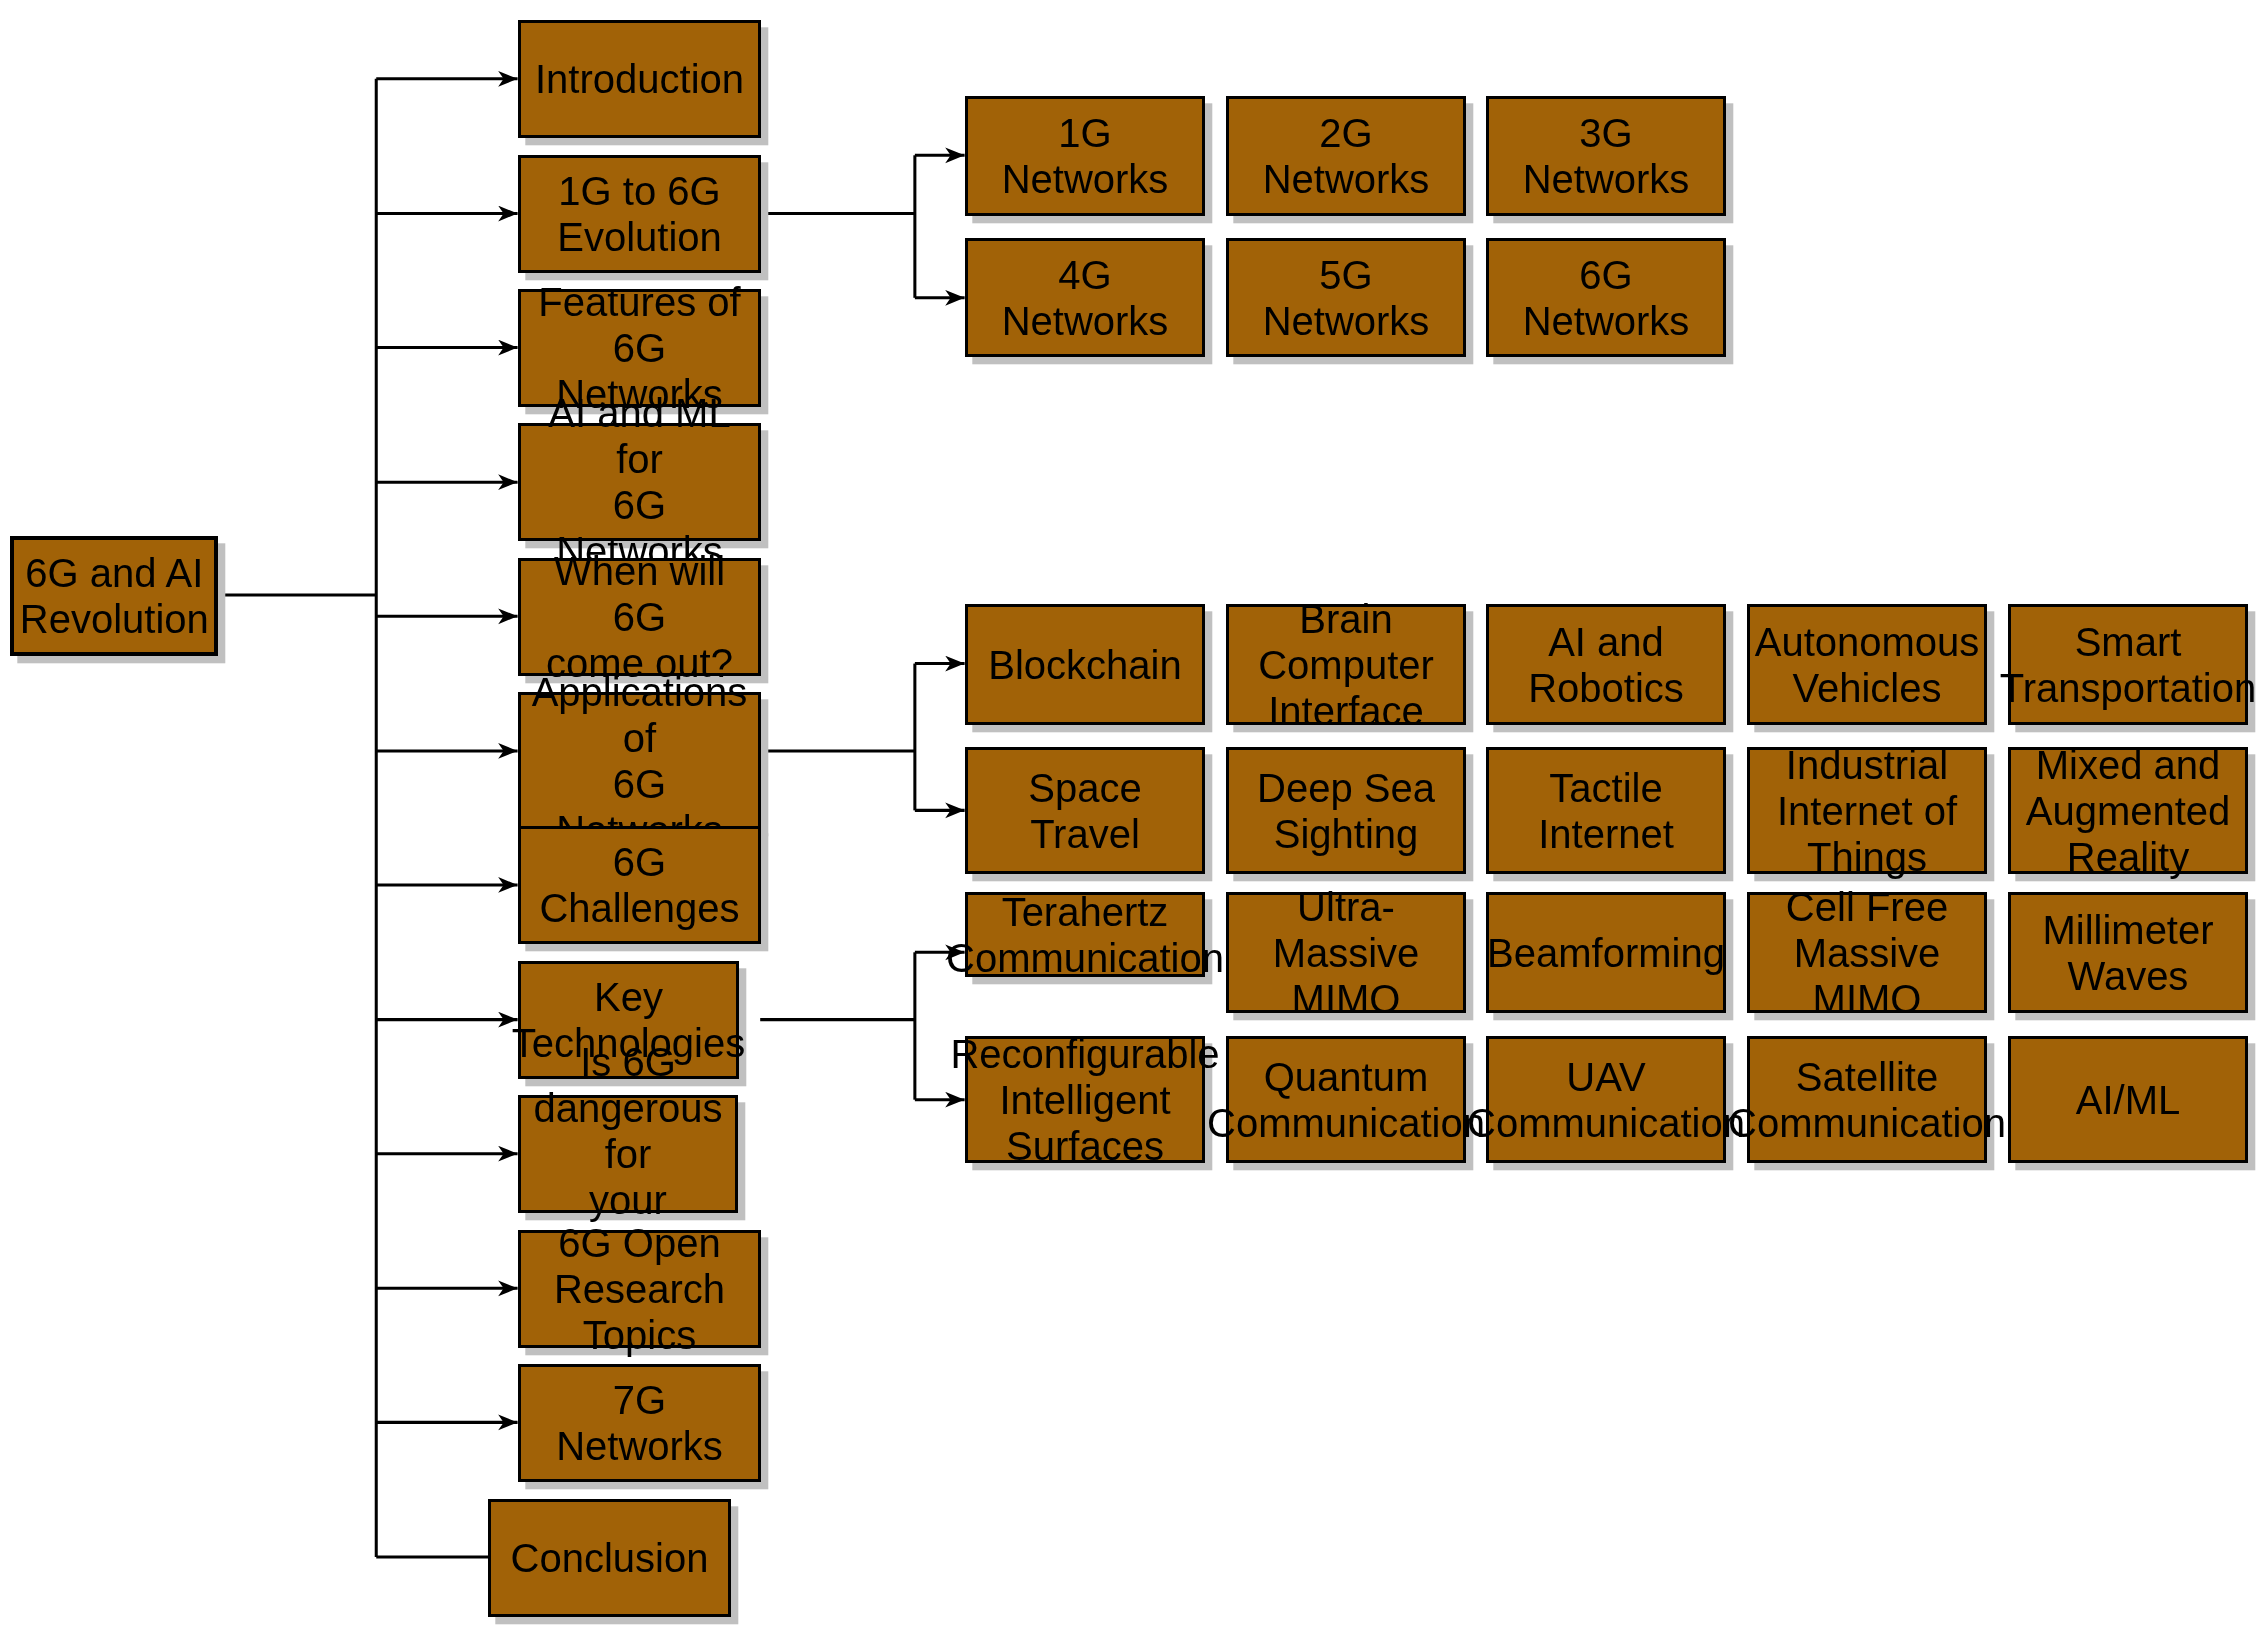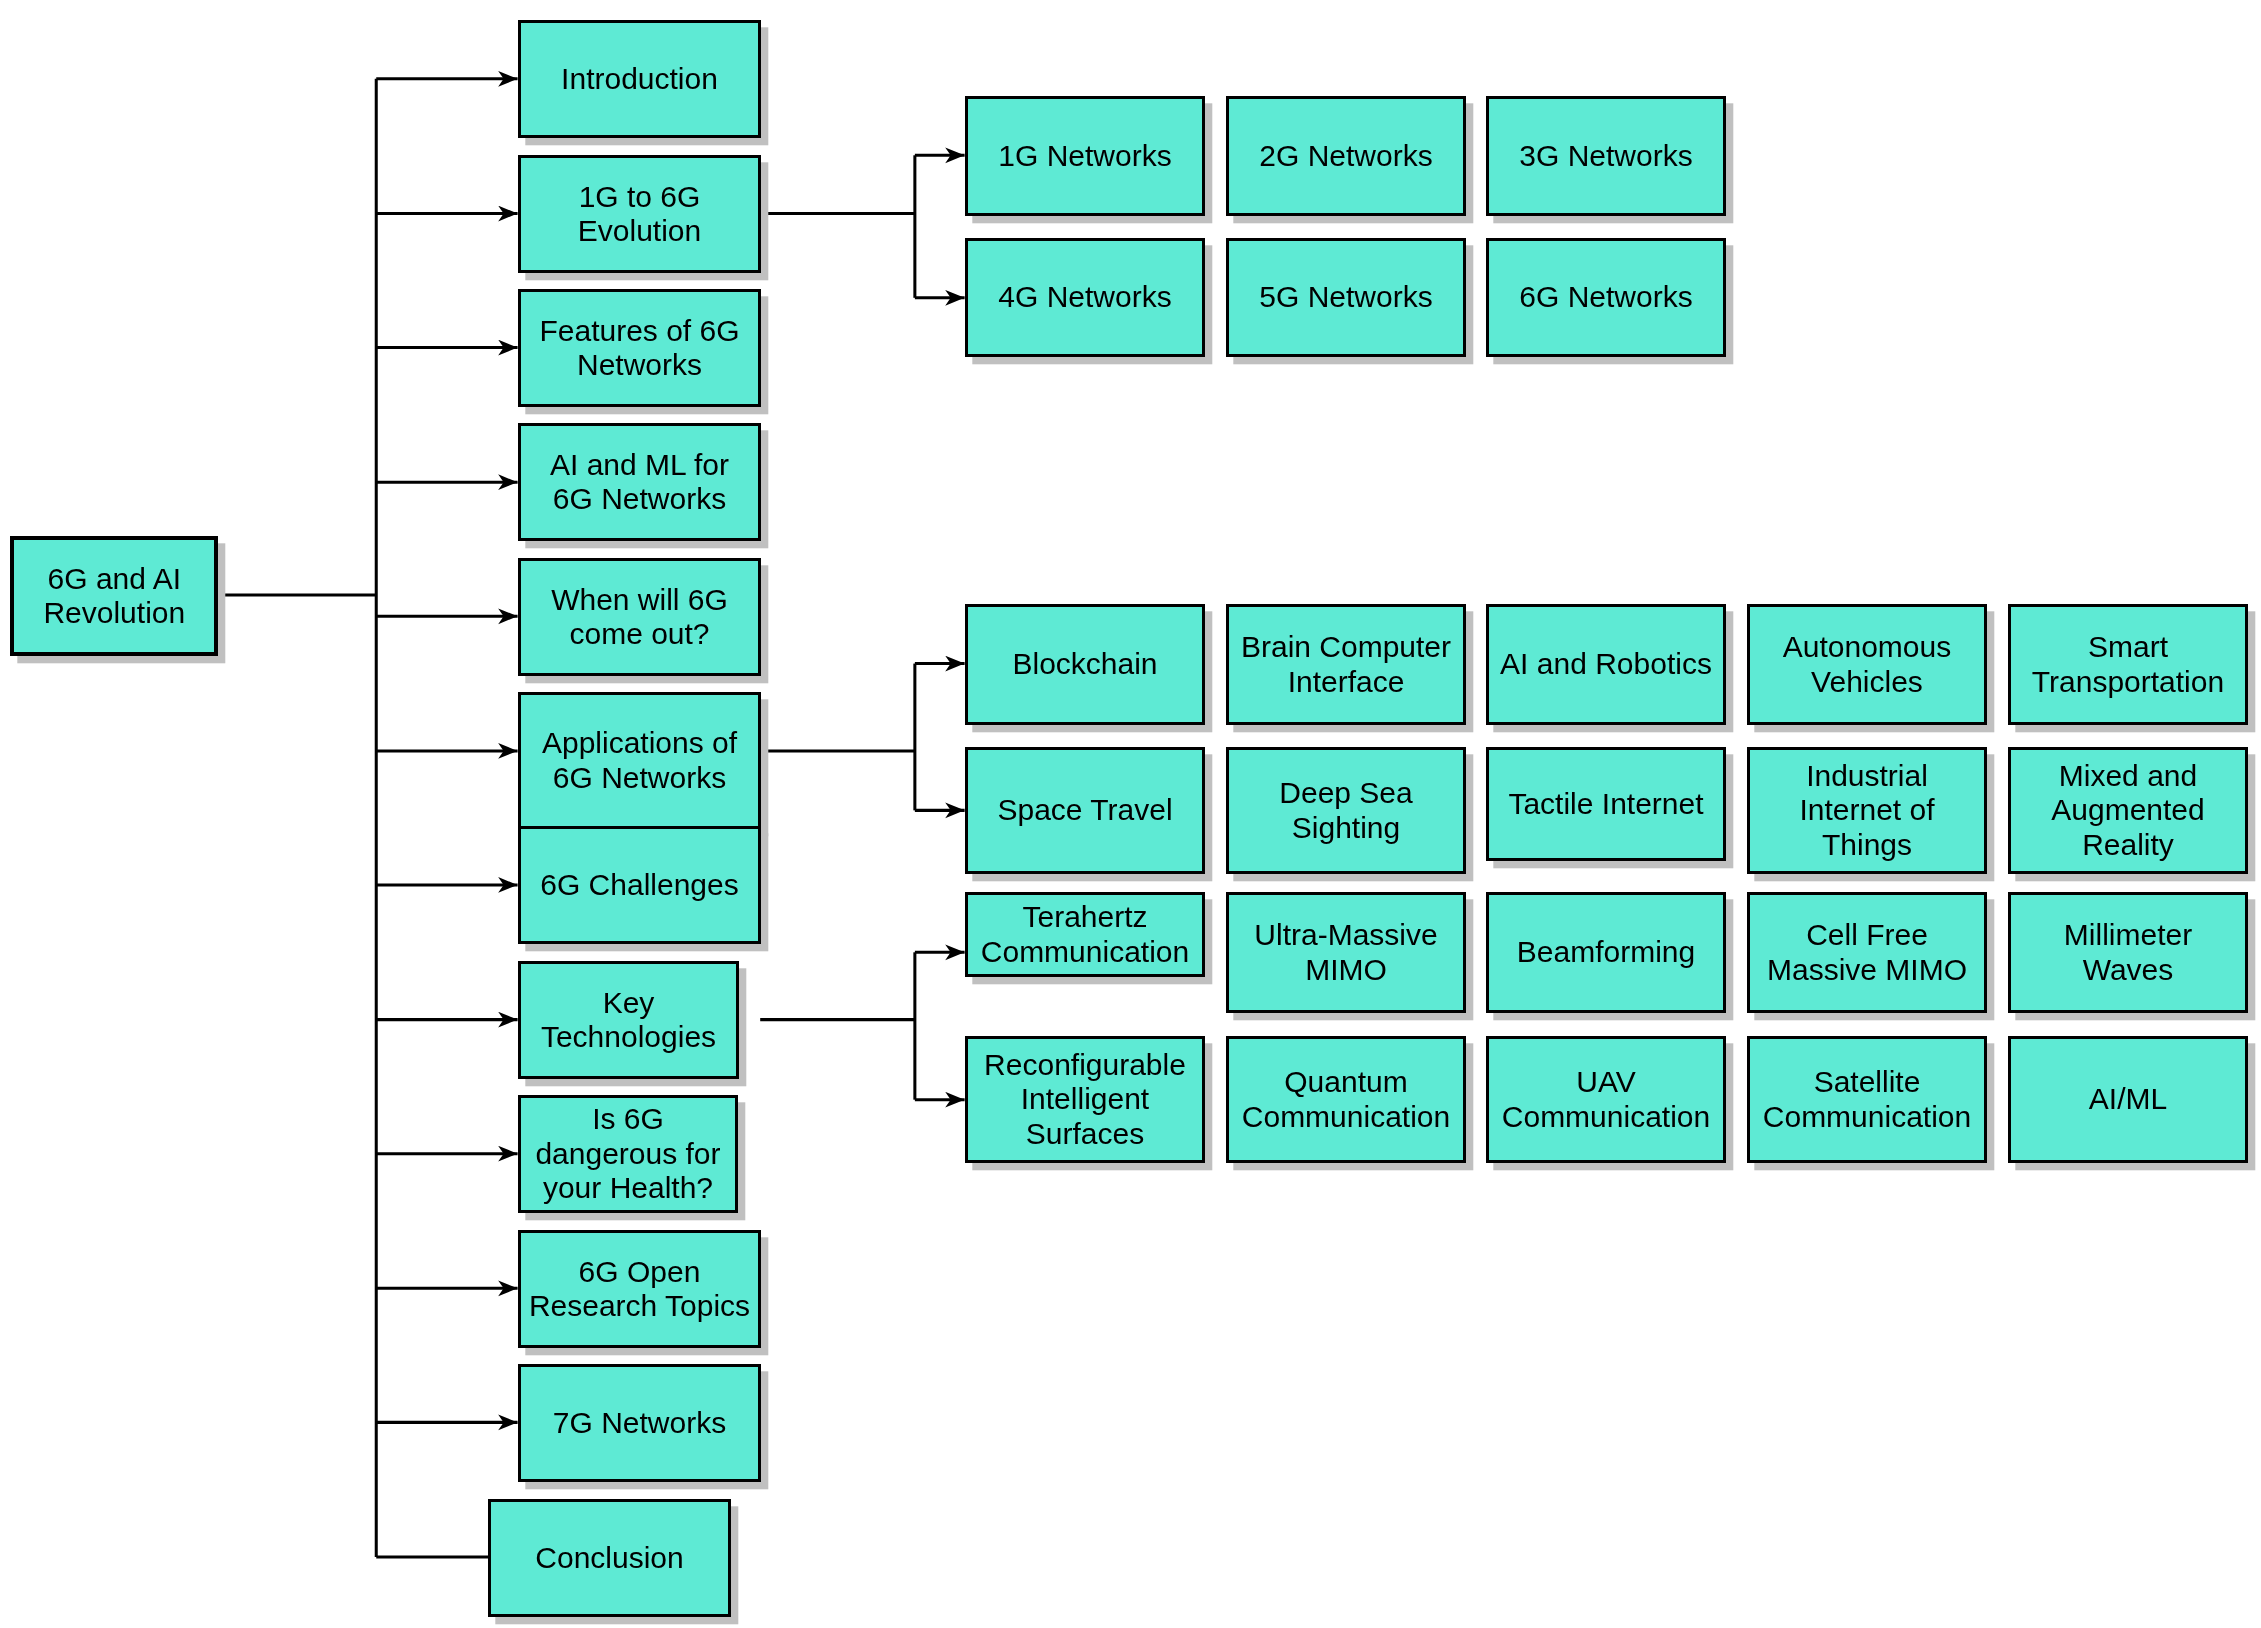--- a/index.html
+++ b/index.html
@@ -2,24 +2,24 @@
 <html style="font-size:9.7px"><head>
 <meta charset="utf-8">
 <style>
   html,body{margin:0;padding:0;background:#ffffff;}
   #canvas{
     position:relative;width:2261px;height:1628px;background:#ffffff;
     font-family:"Liberation Sans", sans-serif;color:#000000;overflow:hidden;
   }
   #wires{position:absolute;left:0;top:0;width:100%;height:100%;}
   .n{
-    position:absolute;box-sizing:border-box;background:#5eead4;
+    position:absolute;box-sizing:border-box;background:#a16207;
     border:3px solid #000000;box-shadow:7.3px 7.3px 0 0 #c0c0c0;
     display:flex;align-items:center;justify-content:center;
-    text-align:center;font-size:30px;line-height:1.15;
+    text-align:center;font-size:40px;line-height:1.15;
     white-space:pre-line;padding:0 4.9px;
   }
   .rootn{border-width:4.2px;}
 </style>
 </head>
 <body>
 
 <div id="canvas">
 
   <svg id="wires" viewBox="0 0 3727 2684" xmlns="http://www.w3.org/2000/svg">
@@ -100,21 +100,21 @@
   <div class="n" style="left:1226px;top:604px;width:240px;height:121px">Brain Computer
 Interface</div>
   <div class="n" style="left:1486px;top:604px;width:240px;height:121px">AI and Robotics</div>
   <div class="n" style="left:1747px;top:604px;width:240px;height:121px">Autonomous
 Vehicles</div>
   <div class="n" style="left:2008px;top:604px;width:240px;height:121px">Smart
 Transportation</div>
   <div class="n" style="left:965px;top:747px;width:240px;height:127px">Space Travel</div>
   <div class="n" style="left:1226px;top:747px;width:240px;height:127px">Deep Sea
 Sighting</div>
-  <div class="n" style="left:1486px;top:747px;width:240px;height:114px">Tactile Internet</div>
+  <div class="n" style="left:1486px;top:747px;width:240px;height:127px">Tactile Internet</div>
   <div class="n" style="left:1747px;top:747px;width:240px;height:127px">Industrial
 Internet of
 Things</div>
   <div class="n" style="left:2008px;top:747px;width:240px;height:127px">Mixed and
 Augmented
 Reality</div>
 
   <div class="n" style="left:965px;top:892px;width:240px;height:85px">Terahertz
 Communication</div>
   <div class="n" style="left:1226px;top:892px;width:240px;height:121px">Ultra-Massive

